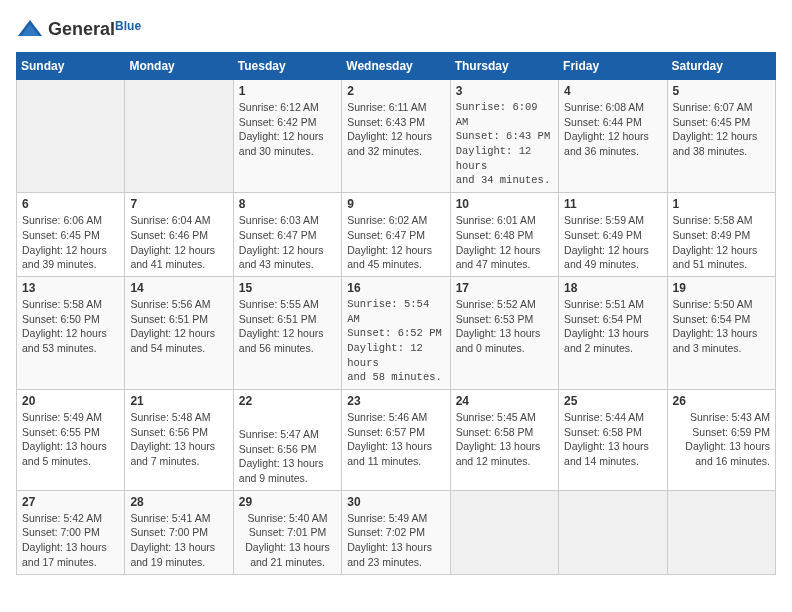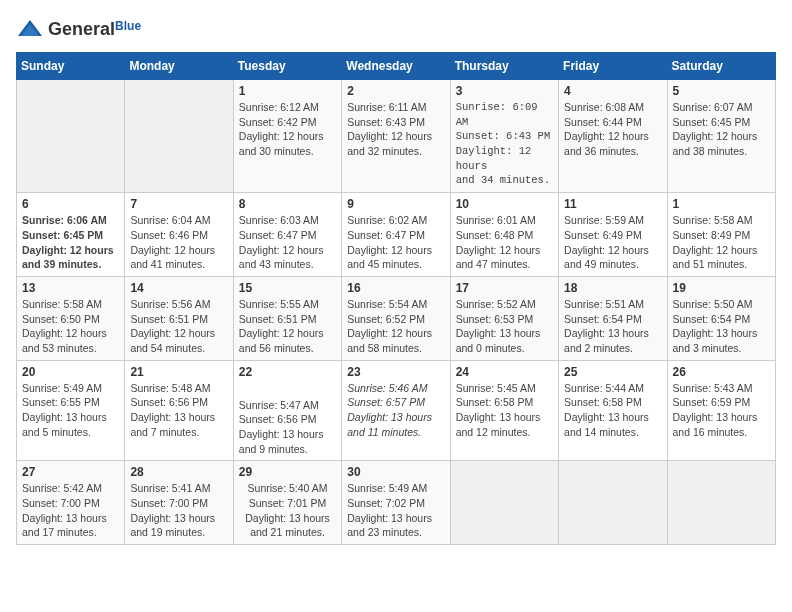--- a/index.html
+++ b/index.html
@@ -159,21 +159,21 @@
           <span class="day-number">5</span>
           <div class="day-info" style="white-space: pre-line;">Sunrise: 6:07 AM
 Sunset: 6:45 PM
 Daylight: 12 hours
 and 38 minutes.</div>
         </td>
       </tr>
       <tr>
         <td>
           <span class="day-number">6</span>
-          <div class="day-info" style="white-space: pre-line; font-weight: bold;">Sunrise: 6:06 AM
+          <div class="day-info" style="white-space: pre-line;">Sunrise: 6:06 AM
 Sunset: 6:45 PM
 Daylight: 12 hours
 and 39 minutes.</div>
         </td>
         <td>
           <span class="day-number">7</span>
           <div class="day-info" style="white-space: pre-line;">Sunrise: 6:04 AM
 Sunset: 6:46 PM
 Daylight: 12 hours
 and 41 minutes.</div>
@@ -231,21 +231,21 @@
         </td>
         <td>
           <span class="day-number">15</span>
           <div class="day-info" style="white-space: pre-line;">Sunrise: 5:55 AM
 Sunset: 6:51 PM
 Daylight: 12 hours
 and 56 minutes.</div>
         </td>
         <td>
           <span class="day-number">16</span>
-          <div class="day-info" style="white-space: pre-line;">Sunrise: 5:54 AM
+          <div class="day-info" style="white-space: pre-line; font-family: Liberation Mono, monospace;">Sunrise: 5:54 AM
 Sunset: 6:52 PM
 Daylight: 12 hours
 and 58 minutes.</div>
         </td>
         <td>
           <span class="day-number">17</span>
           <div class="day-info" style="white-space: pre-line;">Sunrise: 5:52 AM
 Sunset: 6:53 PM
 Daylight: 13 hours
 and 0 minutes.</div>
@@ -282,42 +282,42 @@
         </td>
         <td>
           <span class="day-number">22</span>
           <div class="day-info" style="white-space: pre-line; margin-top: 19px;">Sunrise: 5:47 AM
 Sunset: 6:56 PM
 Daylight: 13 hours
 and 9 minutes.</div>
         </td>
         <td>
           <span class="day-number">23</span>
-          <div class="day-info" style="white-space: pre-line; font-style: italic;">Sunrise: 5:46 AM
+          <div class="day-info" style="white-space: pre-line;">Sunrise: 5:46 AM
 Sunset: 6:57 PM
 Daylight: 13 hours
 and 11 minutes.</div>
         </td>
         <td>
           <span class="day-number">24</span>
           <div class="day-info" style="white-space: pre-line;">Sunrise: 5:45 AM
 Sunset: 6:58 PM
 Daylight: 13 hours
 and 12 minutes.</div>
         </td>
         <td>
           <span class="day-number">25</span>
           <div class="day-info" style="white-space: pre-line;">Sunrise: 5:44 AM
 Sunset: 6:58 PM
 Daylight: 13 hours
 and 14 minutes.</div>
         </td>
         <td>
           <span class="day-number">26</span>
-          <div class="day-info" style="white-space: pre-line;">Sunrise: 5:43 AM
+          <div class="day-info" style="white-space: pre-line; text-align: right;">Sunrise: 5:43 AM
 Sunset: 6:59 PM
 Daylight: 13 hours
 and 16 minutes.</div>
         </td>
       </tr>
       <tr>
         <td>
           <span class="day-number">27</span>
           <div class="day-info" style="white-space: pre-line;">Sunrise: 5:42 AM
 Sunset: 7:00 PM

